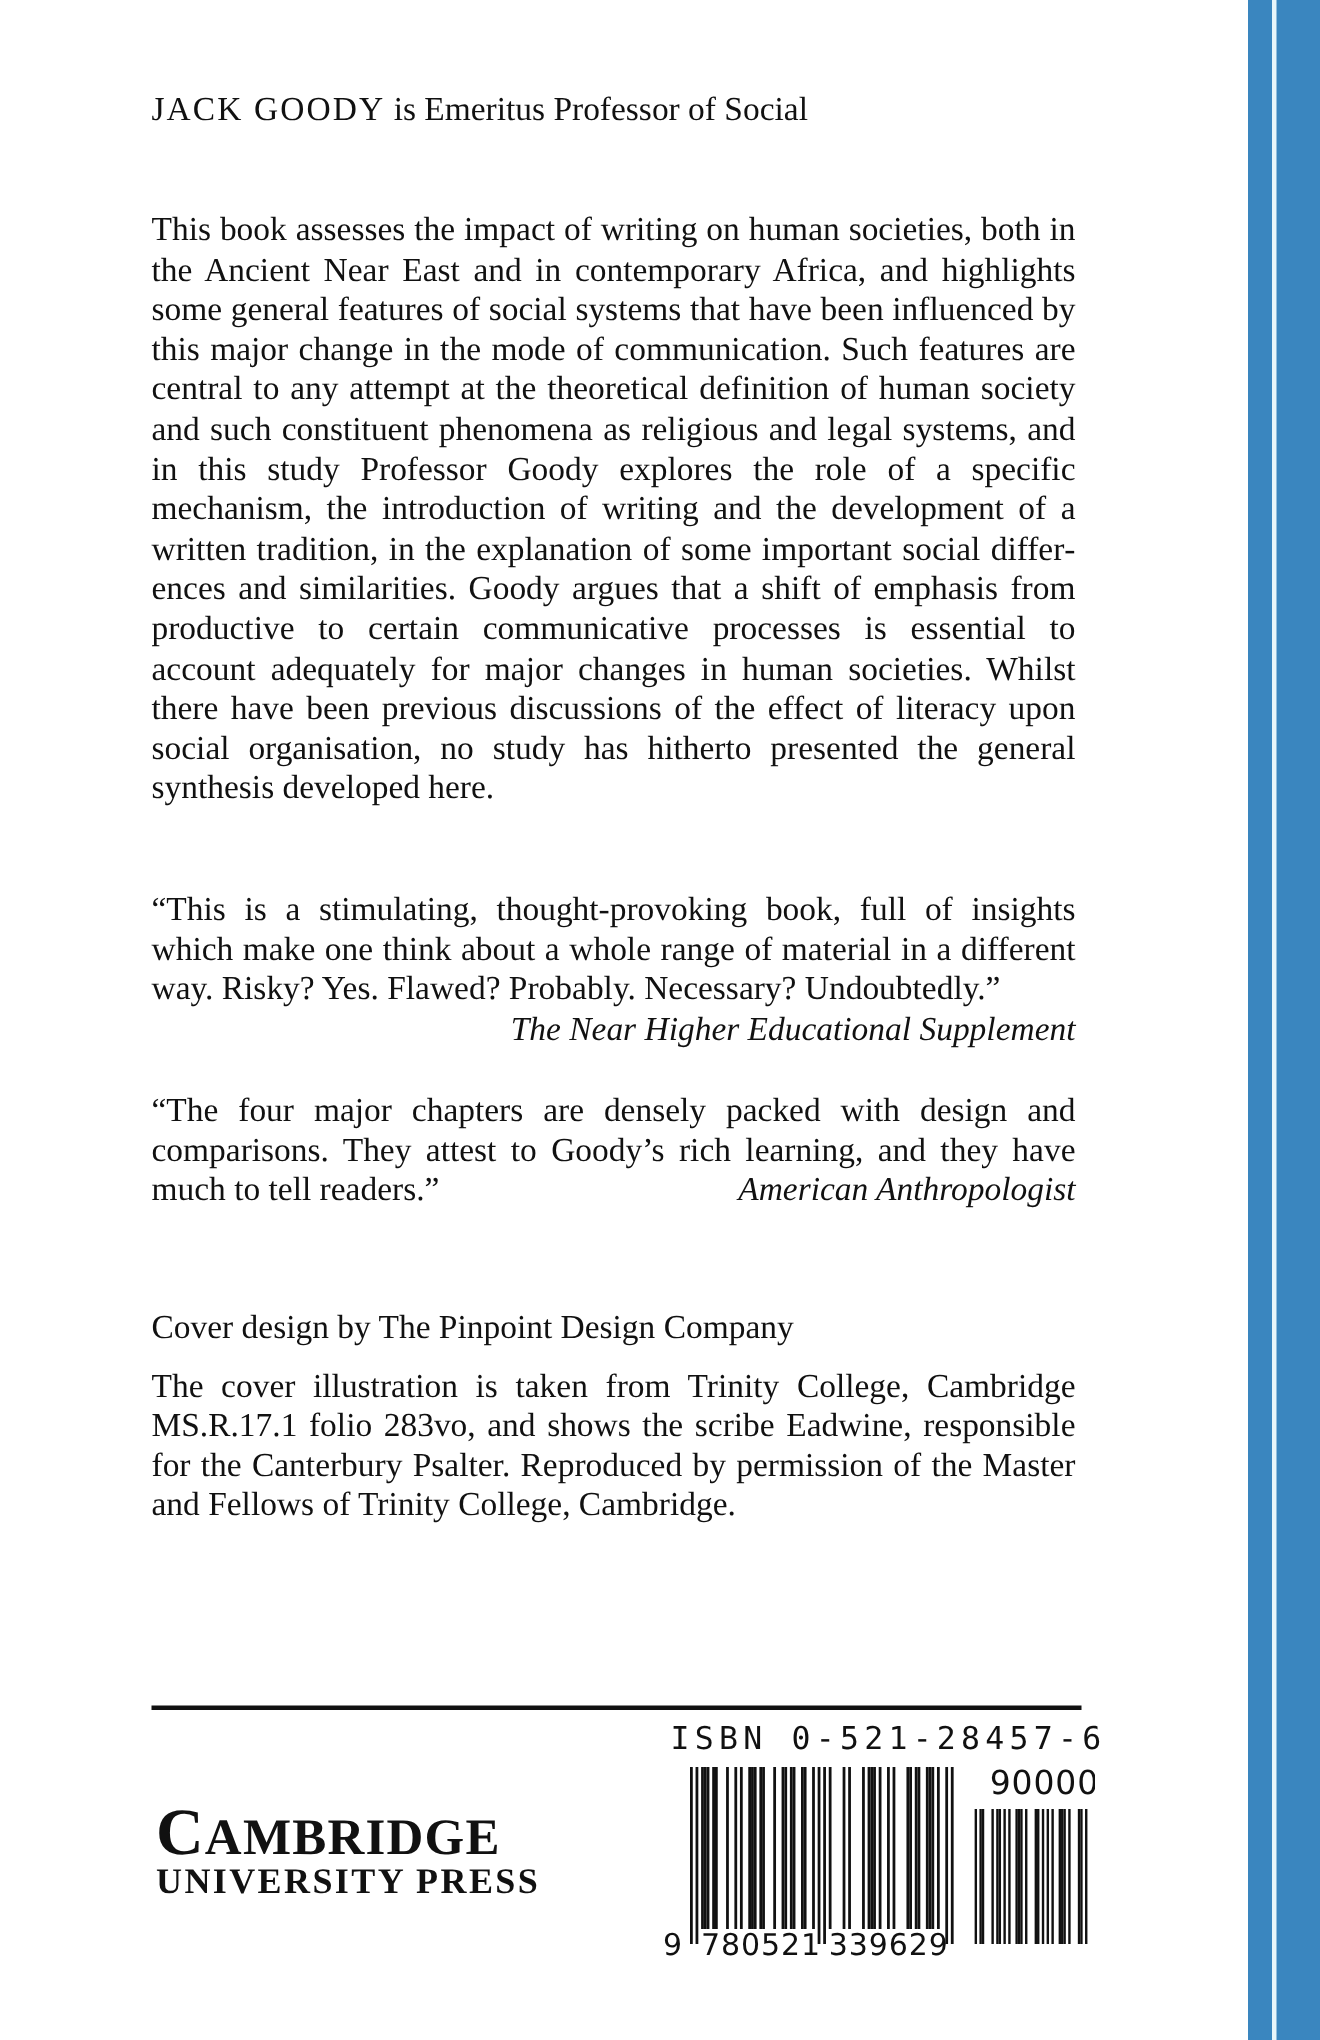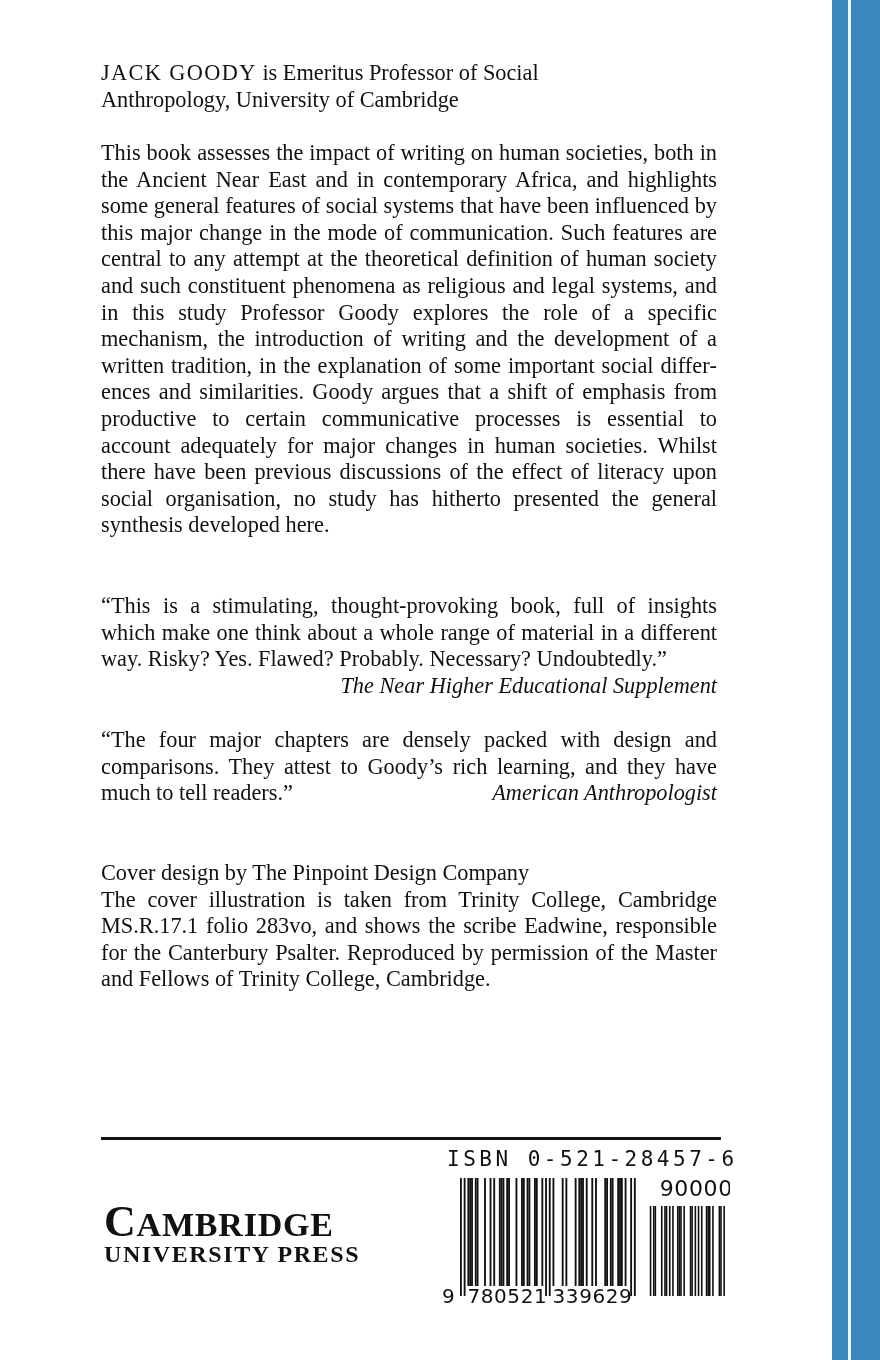--- a/index.html
+++ b/index.html
@@ -21,21 +21,21 @@
     margin: 0; font-size: 22.3px; line-height: 26.6px;
     text-align: justify; text-align-last: left; hyphens: manual;
   }
   .author { top: 60px; }
   .author .name { letter-spacing: 1.4px; }
   .blurb { top: 140px; }
   .q1 { top: 593px; }
   .q2 { top: 727px; }
   .src { font-style: italic; float: right; }
   .credits { top: 860px; }
-  .credits .p { text-align: justify; }
+  .credits .p { text-align: justify; margin-top: 12px; }
   .rule {
     position: absolute; left: 101px; top: 1137px; width: 620px; height: 3px;
     background: #111;
   }
   .logo { position: absolute; left: 104px; top: 1176px; }
   .logo .main {
     font-family: "Liberation Serif", serif; font-weight: bold; font-size: 34px;
     letter-spacing: 0.8px; line-height: 36px; display: block; margin-top: 28px;
   }
   .logo .main .cap { font-size: 44px; }
@@ -52,21 +52,20 @@
 </style>
 </head>
 <body>
 
 <div class="spine"></div>
 <div class="spine-line"></div>
 
 <div class="col author">
   <p class="p" style="text-align:right">
     <span class="name">JACK GOODY</span><span> is Emeritus Professor of Social</span><br>
-    <span>Anthropology, University of Cambridge</span>
   </p>
 </div>
 
 <div class="col blurb">
   <p class="p">This book assesses the impact of writing on human societies, both in the Ancient Near East and in contemporary Africa, and highlights some general features of social systems that have been influenced by this major change in the mode of com­munication. Such features are central to any attempt at the theoretical definition of human society and such constituent phenomena as religious and legal systems, and in this study Professor Goody explores the role of a specific mechanism, the introduction of writing and the development of a written tradition, in the explanation of some important social differ­ences and similarities. Goody argues that a shift of emphasis from productive to certain communicative processes is essential to account adequately for major changes in human societies. Whilst there have been previous discussions of the effect of literacy upon social organisation, no study has hitherto pre­sented the general synthesis developed here.</p>
 </div>
 
 <div class="col q1">
   <p class="p">
     <span>“This is a stimulating, thought-provoking book, full of insights which make one think about a whole range of material in a different way. Risky? Yes. Flawed? Probably. Necessary? Undoubtedly.”</span>

